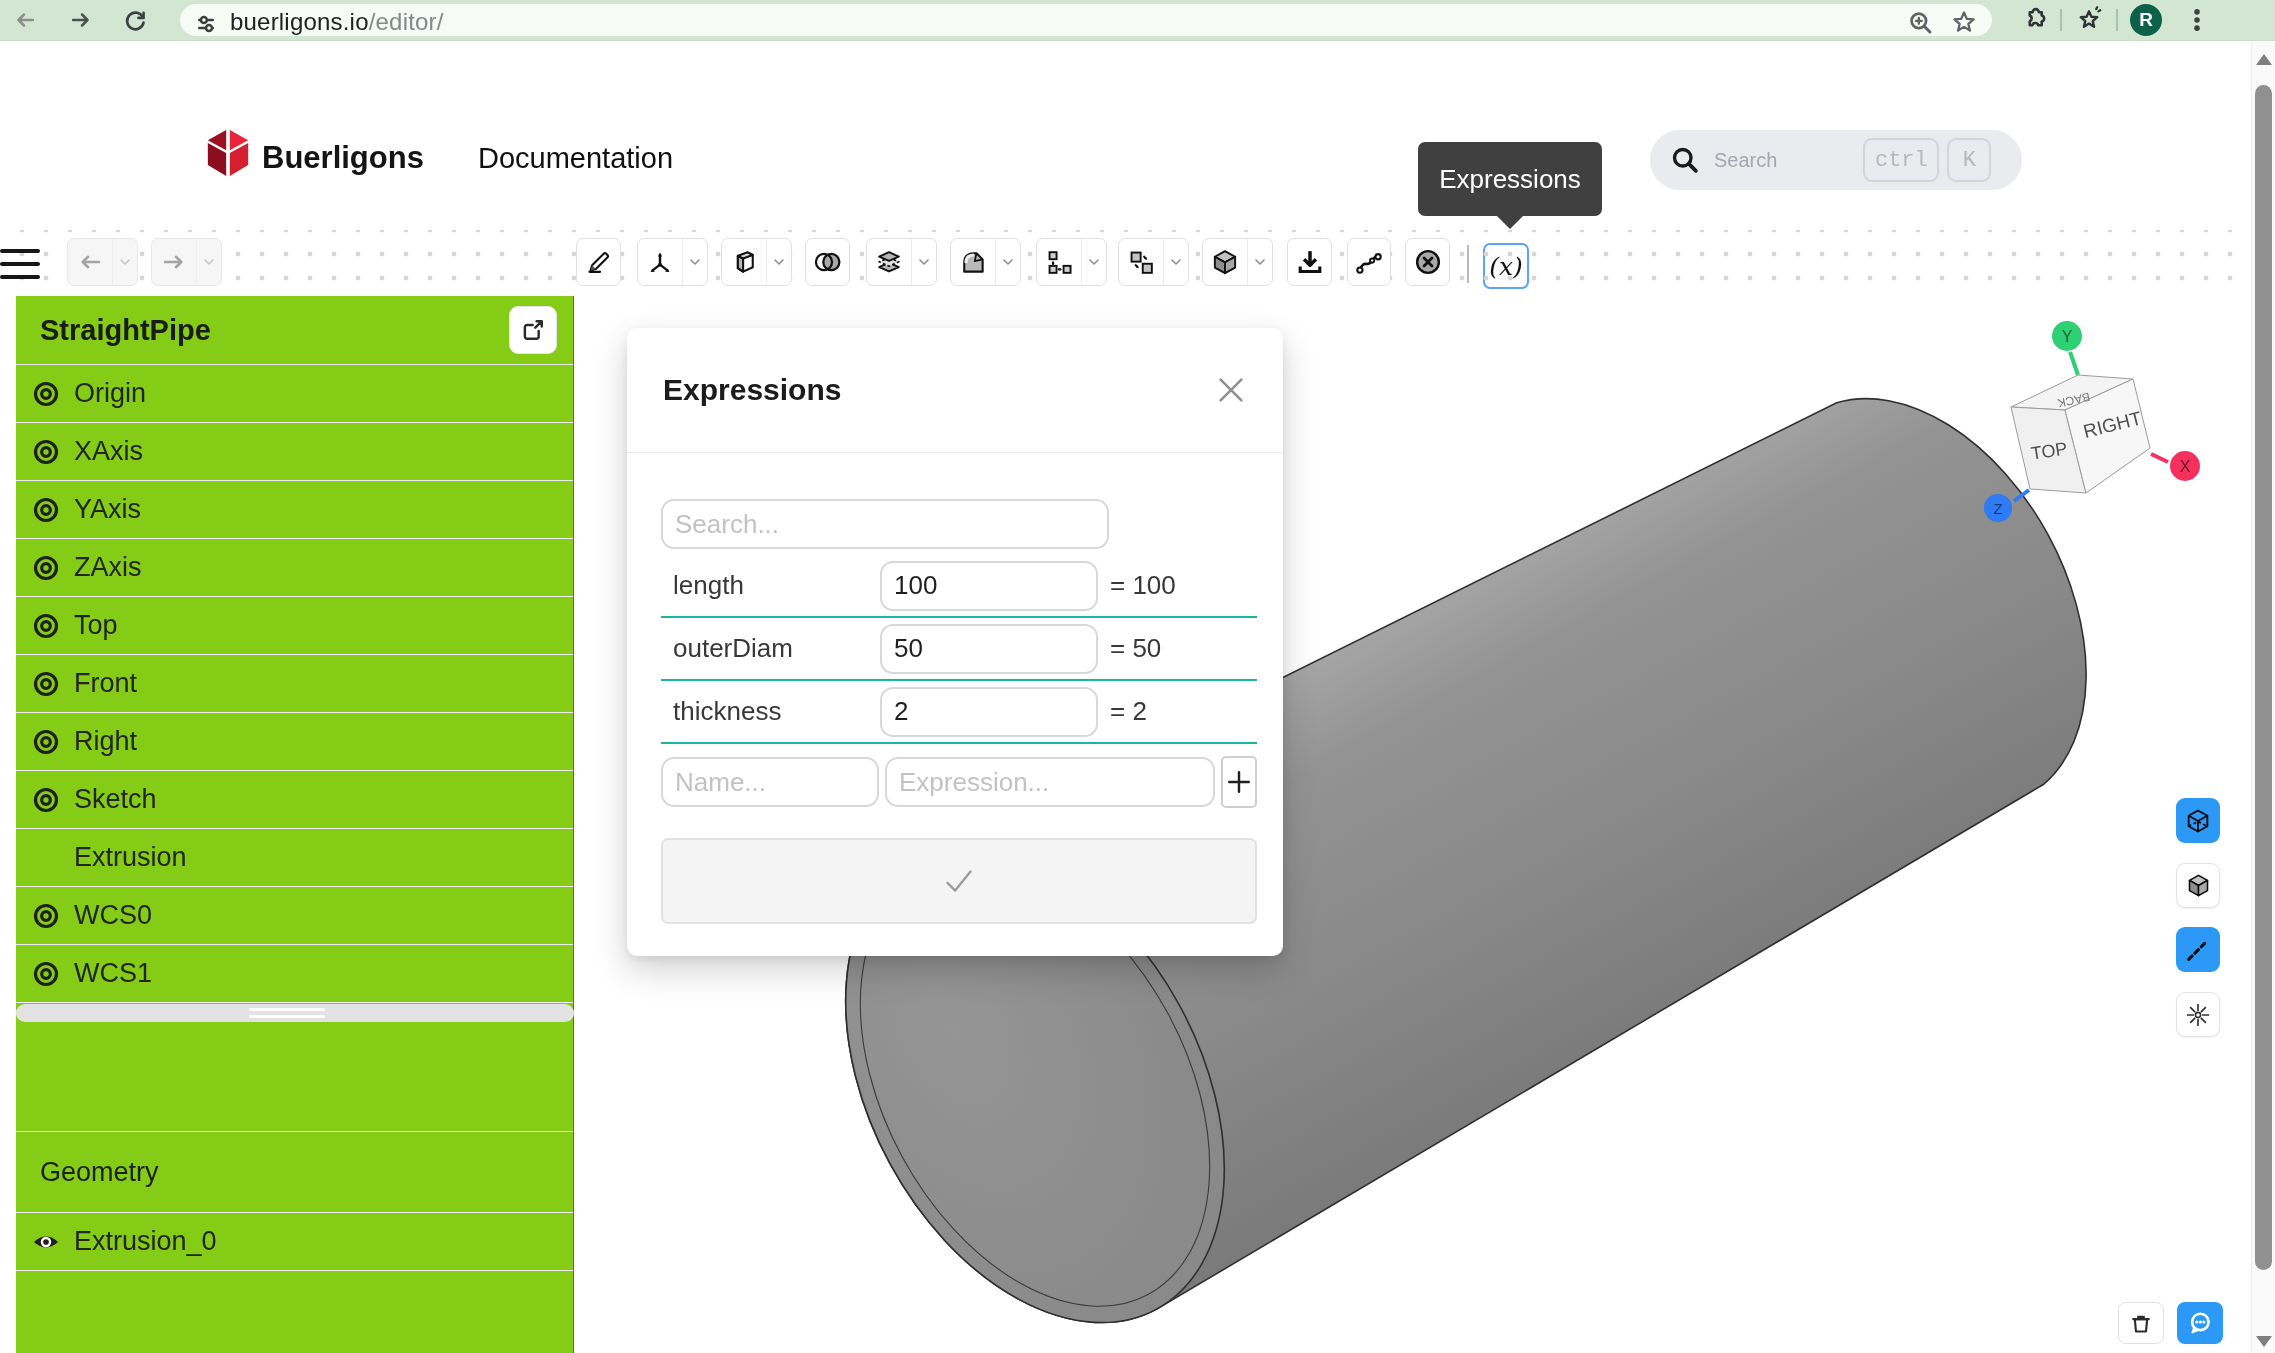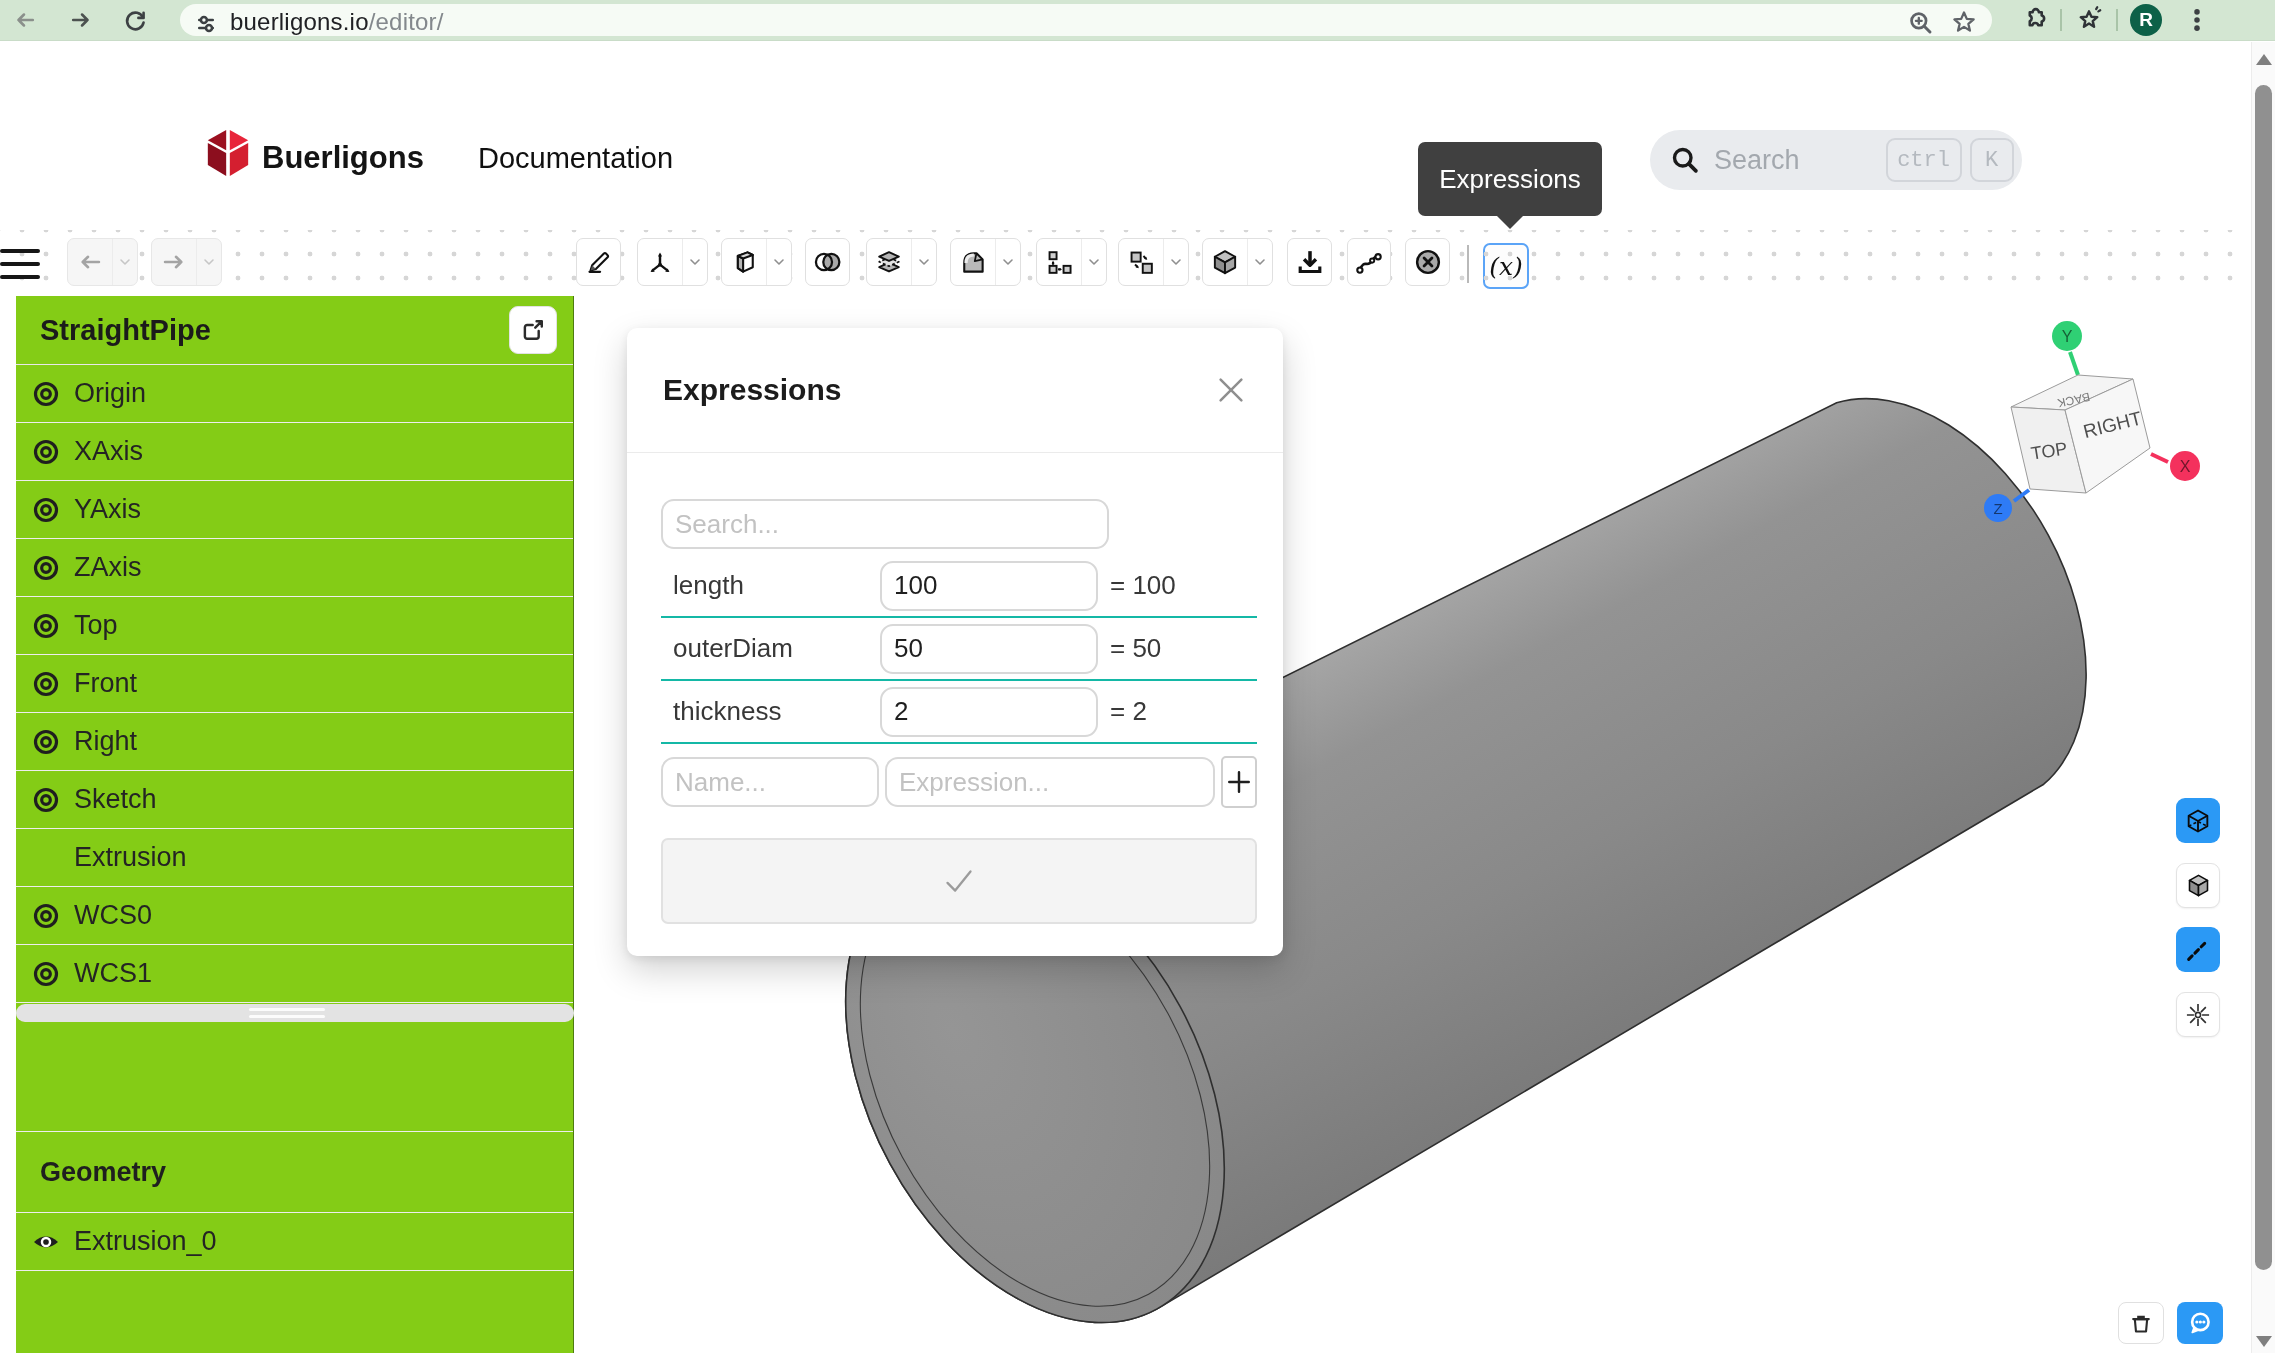--- a/index.html
+++ b/index.html
@@ -16,21 +16,21 @@
   .pill-right{margin-left:auto;display:flex;align-items:center;margin-right:14px;gap:16px;}
   .chrome-sep{width:2px;height:22px;background:#a9c4a8;margin:0 12px;}
   .avatar{width:32px;height:32px;border-radius:50%;background:#0d6148;color:#fff;font-size:19px;font-weight:bold;display:flex;align-items:center;justify-content:center;}
 
   
   .brand-txt{font-size:31px;font-weight:bold;color:#141414;}
   .doc-link{font-size:29px;color:#101010;}
   .tooltip{position:absolute;left:1418px;top:142px;width:184px;height:74px;background:#404040;border-radius:7px;color:#fff;font-size:26px;display:flex;align-items:center;justify-content:center;z-index:45;}
   .tooltip:after{content:"";position:absolute;left:50%;transform:translateX(-50%);top:100%;border:13px solid transparent;border-top-color:#404040;border-bottom-width:0;}
   .search-pill{position:absolute;left:1650px;top:130px;width:372px;height:60px;border-radius:30px;background:#e9ebee;display:flex;align-items:center;}
-  .search-ph{font-size:27px;color:#a3a8ae;margin-left:14px;}
+  .search-ph{font-size:20px;color:#a3a8ae;margin-left:14px;}
   .kbd{border:2px solid #d2d5da;border-radius:9px;color:#b4b9bf;font-family:"Liberation Mono",monospace;font-size:22px;display:flex;align-items:center;justify-content:center;height:40px;}
   .kbd.ctrl{width:72px;margin-left:86px;}
   .kbd.k{width:40px;margin-left:8px;}
 
   
   .toolbar{position:absolute;left:0;top:230px;width:2250px;height:66px;background-image:radial-gradient(circle,#d6d6d6 2.1px,rgba(0,0,0,0) 2.7px);background-size:24px 24px;background-position:10px 12px;z-index:5;}
   .tbtn{background:#fff;border:1px solid #e0e0e0;border-radius:7px;height:48px;display:flex;align-items:center;justify-content:center;box-sizing:border-box;}
   .tgroup{display:flex;background:#fff;border:1px solid #e0e0e0;border-radius:7px;height:48px;box-sizing:border-box;overflow:hidden;}
   .tgroup .ic{width:44px;display:flex;align-items:center;justify-content:center;}
   .tgroup .chev{width:24px;display:flex;align-items:center;justify-content:center;border-left:1px solid #ececec;}
@@ -44,21 +44,21 @@
   .sb-title{font-size:29px;font-weight:bold;color:#1b1b1b;margin-left:24px;}
   .sb-open{margin-left:auto;margin-right:16px;width:46px;height:46px;border:1px solid #e2e2e2;border-radius:9px;background:#fff;display:flex;align-items:center;justify-content:center;}
   .sb-item{height:57px;display:flex;align-items:center;border-bottom:1px solid #ededed;padding-left:14px;}
   .sb-eye{width:32px;height:32px;display:flex;align-items:center;justify-content:center;}
   .sb-eye.hidden{visibility:hidden;}
   .sb-label{font-size:27px;color:#242424;margin-left:12px;}
   .drag-bar{margin-top:1px;height:18px;width:558px;background:#e3e3e3;border-radius:9px;position:relative;}
   .drag-handle{position:absolute;left:233px;top:4px;width:76px;height:10px;display:flex;flex-direction:column;justify-content:space-between;}
   .drag-handle span{display:block;height:3px;border-radius:2px;background:#fcfcfc;}
   .geo-header{margin-top:109px;height:80px;display:flex;align-items:center;border-top:1px solid #ededed;border-bottom:1px solid #ededed;}
-  .geo-title{font-size:27px;font-weight:700;color:#1f1f1f;margin-left:24px;}
+  .geo-title{font-size:27px;font-weight:400;color:#1f1f1f;margin-left:24px;}
 
   
   .cyl-svg{position:absolute;left:0;top:42px;z-index:1;pointer-events:none;}
   .vcube{position:absolute;left:1975px;top:315px;z-index:3;}
   .side-tool{position:absolute;left:2176px;width:44px;height:45px;border-radius:9px;display:flex;align-items:center;justify-content:center;box-sizing:border-box;z-index:8;}
   .side-tool.blue{background:#2b99f5;}
   .side-tool.white{background:#fff;border:1px solid #e3e3e3;box-shadow:0 1px 2px rgba(0,0,0,.06);}
   .corner-tool{position:absolute;width:46px;height:42px;border-radius:8px;display:flex;align-items:center;justify-content:center;box-sizing:border-box;z-index:8;}
 
   

